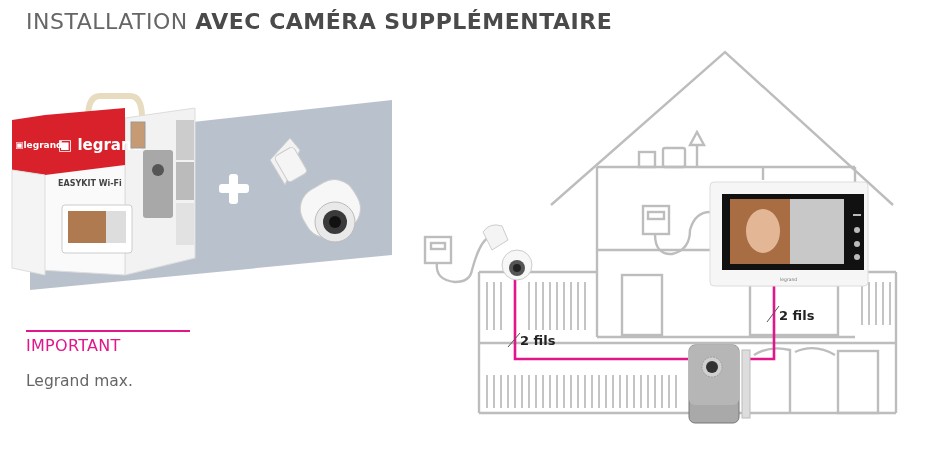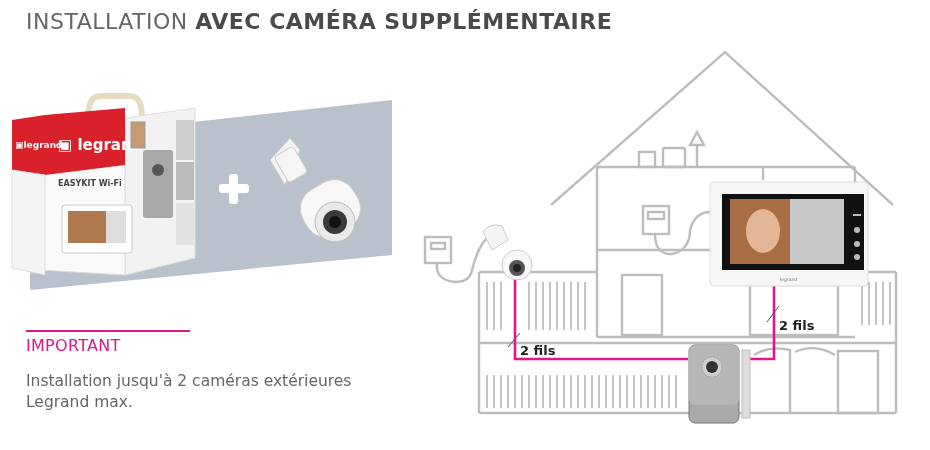--- a/index.html
+++ b/index.html
@@ -3,21 +3,21 @@
 <meta charset="utf-8">
 <style>
   html,body{margin:0;padding:0;background:#fff;}
   body{width:930px;height:450px;position:relative;overflow:hidden;font-family:"DejaVu Sans",sans-serif;}
   .title{position:absolute;left:26px;top:9px;font-size:22px;letter-spacing:0.5px;color:#555;white-space:nowrap;text-align:center;}
   .title .light{font-weight:normal;color:#666;}
   .title .bold{font-weight:bold;color:#4a4a4a;}
   .important-rule{position:absolute;left:26px;top:330px;width:164px;height:2px;background:#e0168a;}
   .important-head{position:absolute;left:26px;top:336px;font-size:16px;color:#e0168a;letter-spacing:0.3px;}
   .important-body{position:absolute;left:26px;top:371px;font-size:15.5px;line-height:21px;color:#666;}
-  .fils{position:absolute;font-size:13px;font-weight:bold;color:#222;font-family:"DejaVu Sans",sans-serif;margin-top:10px;}
+  .fils{position:absolute;font-size:13px;font-weight:bold;color:#222;font-family:"DejaVu Sans",sans-serif;}
   svg{position:absolute;left:0;top:0;}
 </style>
 </head>
 <body>
 
 <div class="title">
   <span class="light">INSTALLATION </span><span class="bold">AVEC CAMÉRA SUPPLÉMENTAIRE</span>
 </div>
 
 <svg width="930" height="450" viewBox="0 0 930 450">
@@ -201,15 +201,14 @@
     <text x="780" y="281" font-family="DejaVu Sans,sans-serif" font-size="4.5" fill="#777">legrand</text>
   </g>
 </svg>
 
 <div class="fils" style="left:520px;top:333px;">2 fils</div>
 <div class="fils" style="left:779px;top:308px;">2 fils</div>
 
 <div class="important-rule"></div>
 <div class="important-head">IMPORTANT</div>
 <div class="important-body">
-  <div>Installation jusqu'à 2 caméras extérieures</div>
   <div>Legrand max.</div>
 </div>
 
 </body></html>

